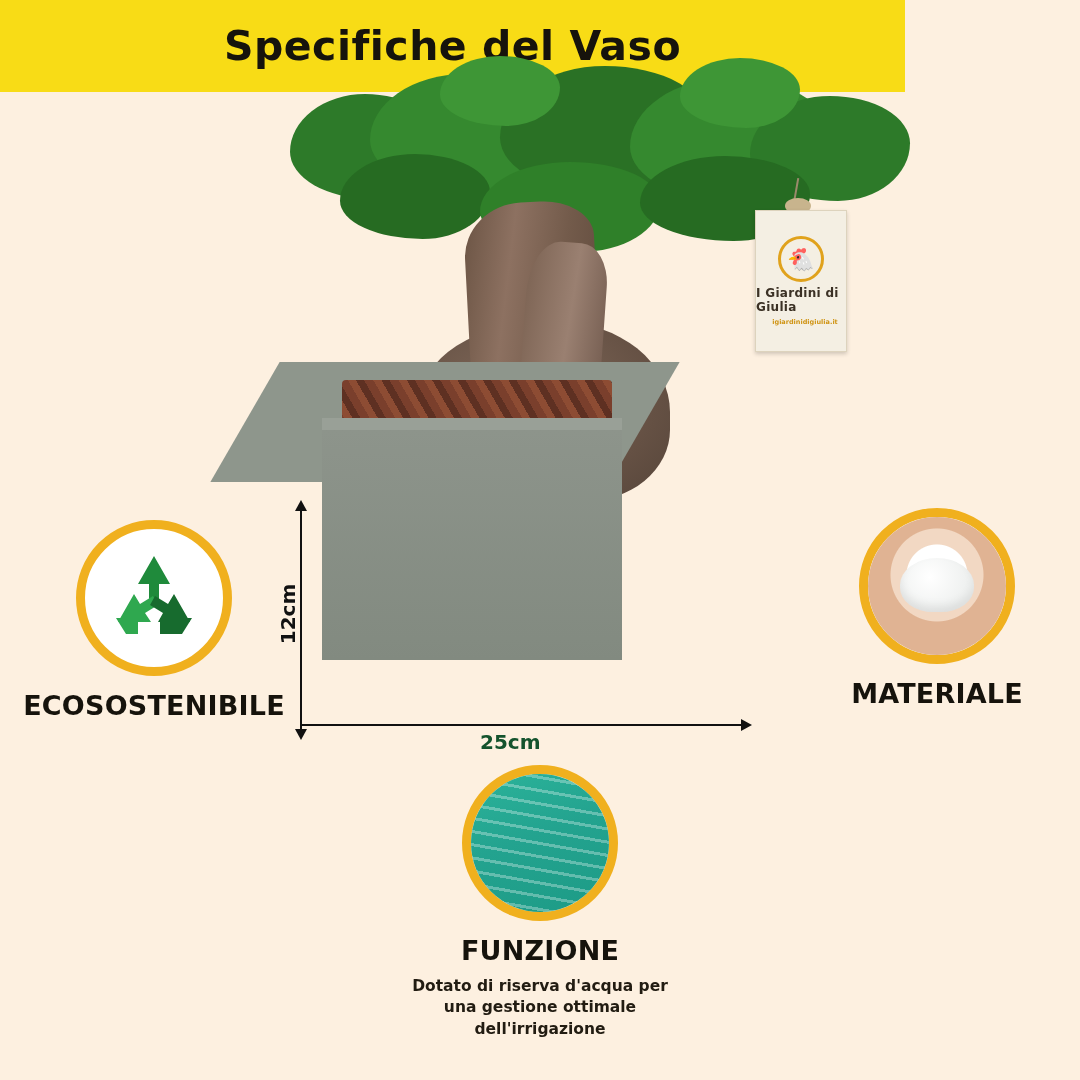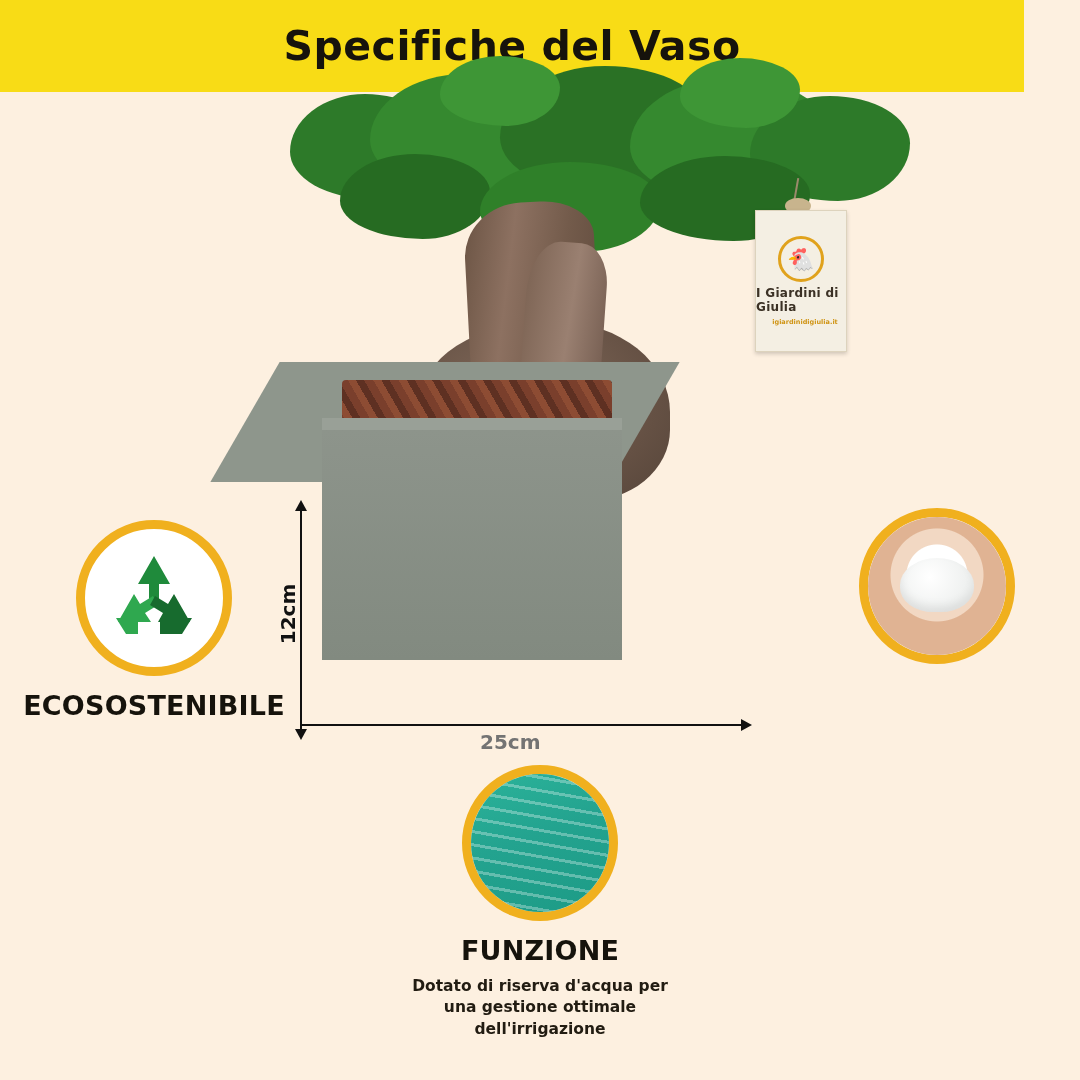--- a/index.html
+++ b/index.html
@@ -8,21 +8,21 @@
     background: #fdf0e0;
     font-family: "DejaVu Sans", sans-serif;
     position: relative;
     overflow: hidden;
   }
 
   
   .header-banner {
     position: absolute;
     top: 0; left: 0;
-    width: 1024px; height: 92px;
+    width: 905px; height: 92px;
     background: #f8dc16;
     display: flex;
     align-items: center;
     justify-content: center;
   }
   .header-title {
     font-size: 41px;
     font-weight: 900;
     color: #16130c;
     letter-spacing: 0.5px;
@@ -159,21 +159,21 @@
     position: absolute; left: 302px; top: 632px;
     width: 440px; height: 2px; background: #111;
   }
   .dim-h::after {
     content:""; position:absolute; right:-10px; top:-5px;
     border-top:6px solid transparent; border-bottom:6px solid transparent;
     border-left:11px solid #111;
   }
   .label-h {
     position: absolute; left: 480px; top: 638px;
-    font-size: 20px; font-weight: 700; color: #737373;
+    font-size: 20px; font-weight: 700; color: #14532d;
   }
   .label-v {
     position: absolute; left: 258px; top: 510px;
     font-size: 20px; font-weight: 700; color: #111;
     transform: rotate(-90deg); transform-origin: center;
   }
 
   
   .feature { position: absolute; text-align: center; }
   .badge {
@@ -287,20 +287,21 @@
       <path d="M78 86 L56 86 L56 70 L88 70 Z" fill="#176b2e"></path>
     </svg>
   </div>
   <div class="feature-title">ECOSOSTENIBILE</div>
 </div>
 
 <div class="feature" id="feature-materiale">
   <div class="badge">
     <div class="hands"></div>
   </div>
+  <div class="feature-title">MATERIALE</div>
 </div>
 
 <div class="feature" id="feature-funzione">
   <div class="badge">
     <div class="water"></div>
   </div>
   <div class="feature-title">FUNZIONE</div>
   <div class="feature-desc">Dotato di riserva d'acqua per una gestione ottimale dell'irrigazione</div>
 </div>
 

